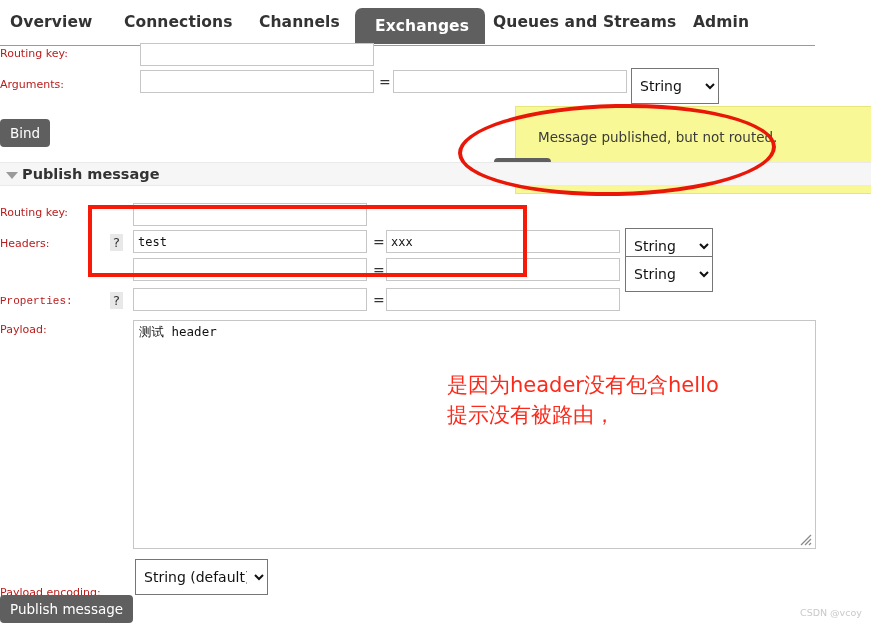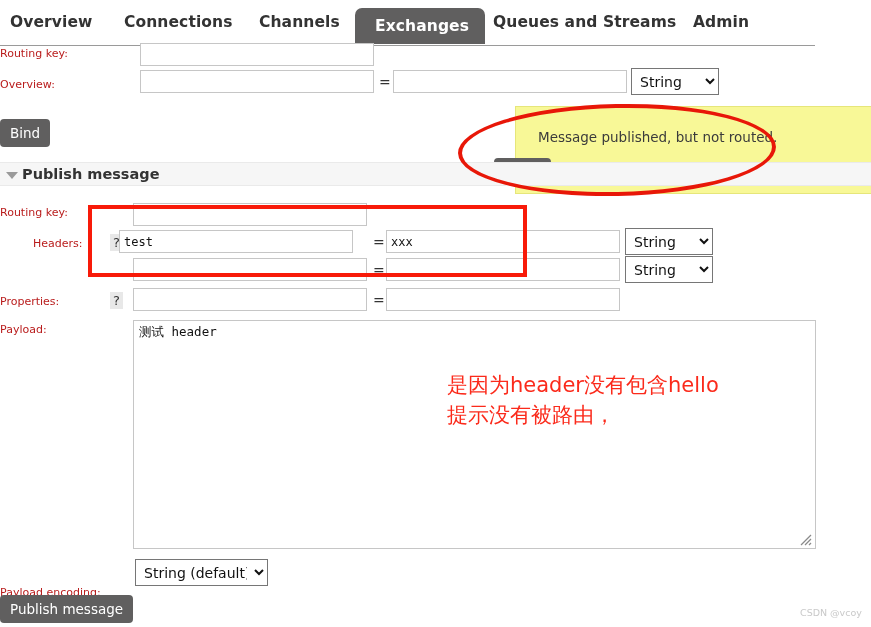--- a/index.html
+++ b/index.html
@@ -69,21 +69,21 @@
     color: #333;
   }
   select.tsel {
     position: absolute;
     box-sizing: border-box;
     border: 1px solid #767676;
     background: #ffffff;
     font-family: "DejaVu Sans", "Liberation Sans", sans-serif;
     font-size: 14px;
     color: #111;
-    height: 27px;
+    height: 36px;
     padding: 2px 4px;
   }
   .qmark {
     position: absolute;
     background: #e8e8e8;
     color: #333;
     font-size: 13px;
     text-align: center;
     line-height: 17px;
     width: 13px;
@@ -224,21 +224,21 @@
   <div class="nav-item" style="left:124px;">Connections</div>
   <div class="nav-item" style="left:259px;">Channels</div>
   <div class="nav-item active" style="left:355px;">Exchanges</div>
   <div class="nav-item" style="left:493px;">Queues and Streams</div>
   <div class="nav-item" style="left:693px;">Admin</div>
 </div>
 
 <div class="row-label" style="left:0px; top:47px; width:133px;">Routing key:</div>
 <input class="tinput" style="left: 140px; top: 43px; width: 234px;" value="">
 
-<div class="row-label" style="left:0px; top:78px; width:133px;">Overview:</div>
+<div class="row-label" style="left:0px; top:78px; width:133px;">Arguments:</div>
 <input class="tinput" style="left: 140px; top: 70px; width: 234px;" value="">
 <div class="eq" style="left:379px; top:74px;">=</div>
 <input class="tinput" style="left: 393px; top: 70px; width: 234px;" value="">
 <select class="tsel" style="left:631px; top:68px; width:88px;">
   <option>String</option>
 </select>
 
 <button class="gbtn" style="left:0px; top:107px;margin-top:12px;">Bind</button>
 
 <div id="alert-box">
@@ -247,38 +247,38 @@
 <button class="gbtn" id="alert-close">Close</button>
 
 <div id="publish-section-head">
   <div class="tri"></div>
   <div class="shead">Publish message</div>
 </div>
 
 <div class="row-label" style="left:0px; top:206px; width:133px;">Routing key:</div>
 <input class="tinput" style="left: 133px; top: 203px; width: 234px;" value="">
 
-<div class="row-label" style="left:0px; top:237px; width:105px;margin-left:33px;">Headers:</div>
+<div class="row-label" style="left:0px; top:237px; width:105px;">Headers:</div>
 <div class="qmark" style="left:110px; top:234px;">?</div>
 
-<input class="tinput" style="left: 119px; top: 230px; width: 234px;" value="test">
+<input class="tinput" style="left: 133px; top: 230px; width: 234px;" value="test">
 <div class="eq" style="left:373px; top:234px;">=</div>
 <input class="tinput" style="left: 386px; top: 230px; width: 234px;" value="xxx">
 <select class="tsel" style="left:625px; top:228px; width:88px;">
   <option>String</option>
 </select>
 
 <input class="tinput" style="left: 133px; top: 258px; width: 234px;" value="">
 <div class="eq" style="left:373px; top:262px;">=</div>
 <input class="tinput" style="left: 386px; top: 258px; width: 234px;" value="">
 <select class="tsel" style="left:625px; top:256px; width:88px;">
   <option>String</option>
 </select>
 
-<div class="row-label" style="left:0px; top:295px; width:105px;">Properties:</div>
+<div class="row-label" style="left:0px; top:295px; width:105px;font-family:Liberation Mono, monospace;">Properties:</div>
 <div class="qmark" style="left:110px; top:292px;">?</div>
 <input class="tinput" style="left: 133px; top: 288px; width: 234px;" value="">
 <div class="eq" style="left:373px; top:292px;">=</div>
 <input class="tinput" style="left: 386px; top: 288px; width: 234px;" value="">
 
 <div class="row-label" style="left:0px; top:323px; width:128px;">Payload:</div>
 <textarea id="payload-area" style="">测试 header</textarea>
 <svg id="payload-resize" viewBox="0 0 12 12">
   <line x1="11" y1="1" x2="1" y2="11" stroke="#8a8a8a" stroke-width="1.2"></line>
   <line x1="11" y1="5" x2="5" y2="11" stroke="#8a8a8a" stroke-width="1.2"></line>

